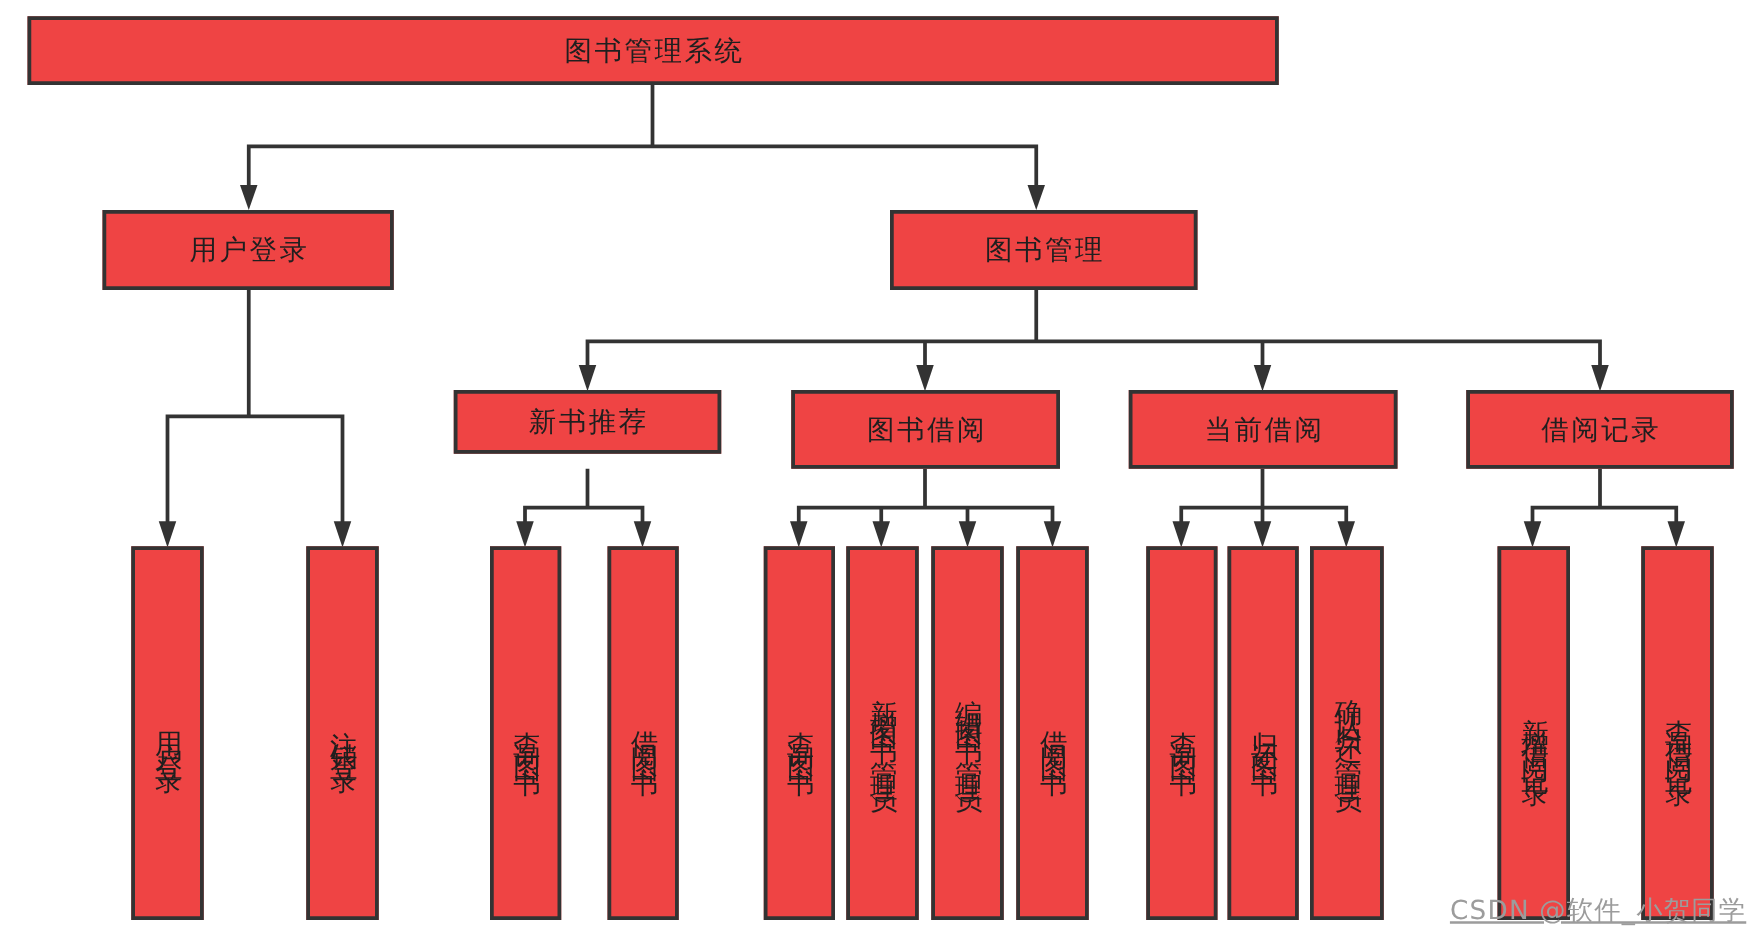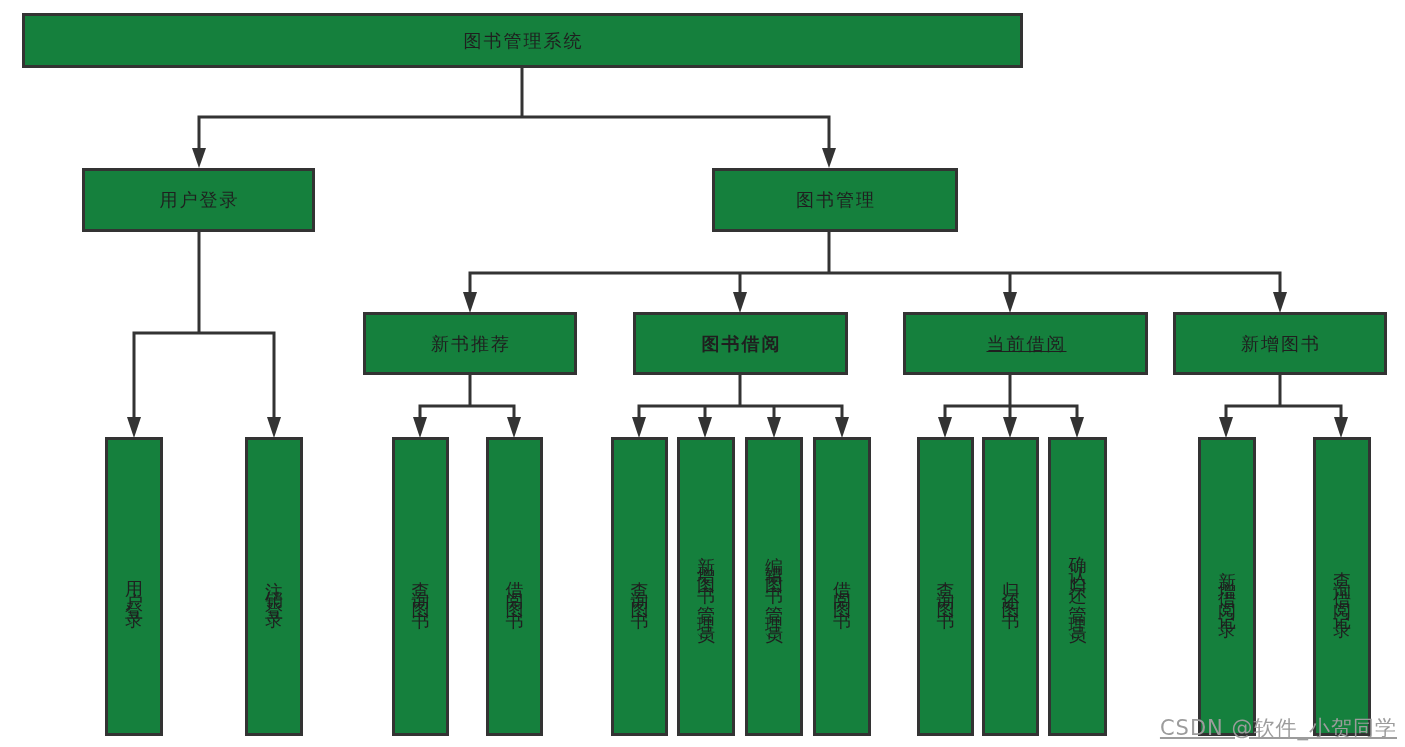--- a/index.html
+++ b/index.html
@@ -13,26 +13,26 @@
   }
   .connectors {
     position: absolute;
     left: 0; top: 0;
     width: 1405px; height: 747px;
   }
   .node {
     position: absolute;
     box-sizing: border-box;
     border: 3px solid #333333;
-    background: #15803d;
+    background: #ef4444;
     color: #1f1f1f;
     display: flex;
     align-items: center;
     justify-content: center;
-    font-size: 18px;
+    font-size: 22px;
     letter-spacing: 2px;
     white-space: nowrap;
     z-index: 2;
   }
   .node.hbox { padding-left: 2px; }
   .node.leaf {
     writing-mode: vertical-rl;
     text-orientation: mixed;
     letter-spacing: 10px;
     line-height: 1;
@@ -109,24 +109,24 @@
       <polygon points="1219,417 1233,417 1226,438"></polygon>
       <polygon points="1334,417 1348,417 1341,438"></polygon>
     </g>
   </svg>
 
   <div class="node hbox" style="left:22px; top:13px; width:1001px; height:55px;">图书管理系统</div>
 
   <div class="node hbox" style="left:82px; top:168px; width:233px; height:64px;">用户登录</div>
   <div class="node hbox" style="left:712px; top:168px; width:246px; height:64px;">图书管理</div>
 
-  <div class="node hbox" style="left:363px; top:312px; width:214px; height:63px;">新书推荐</div>
-  <div class="node hbox" style="left:633px; top:312px; width:215px; height:63px;font-weight:bold;">图书借阅</div>
-  <div class="node hbox" style="left:903px; top:312px; width:245px; height:63px;text-decoration:underline;">当前借阅</div>
-  <div class="node hbox" style="left:1173px; top:312px; width:214px; height:63px;">新增图书</div>
+  <div class="node hbox" style="left:363px; top:312px; width:214px; height:51px;">新书推荐</div>
+  <div class="node hbox" style="left:633px; top:312px; width:215px; height:63px;">图书借阅</div>
+  <div class="node hbox" style="left:903px; top:312px; width:215px; height:63px;">当前借阅</div>
+  <div class="node hbox" style="left:1173px; top:312px; width:214px; height:63px;">借阅记录</div>
 
   <div class="node leaf" style="left:105px; top:437px; width:58px; height:299px;">用户登录</div>
   <div class="node leaf" style="left:245px; top:437px; width:58px; height:299px;">注销登录</div>
   <div class="node leaf" style="left:392px; top:437px; width:57px; height:299px;">查询图书</div>
   <div class="node leaf" style="left:486px; top:437px; width:57px; height:299px;">借阅图书</div>
   <div class="node leaf" style="left:611px; top:437px; width:57px; height:299px;">查询图书</div>
   <div class="node leaf" style="left:677px; top:437px; width:58px; height:299px;">新增图书（管理员）</div>
   <div class="node leaf" style="left:745px; top:437px; width:58px; height:299px;">编辑图书（管理员）</div>
   <div class="node leaf" style="left:813px; top:437px; width:58px; height:299px;">借阅图书</div>
   <div class="node leaf" style="left:917px; top:437px; width:57px; height:299px;">查询图书</div>

